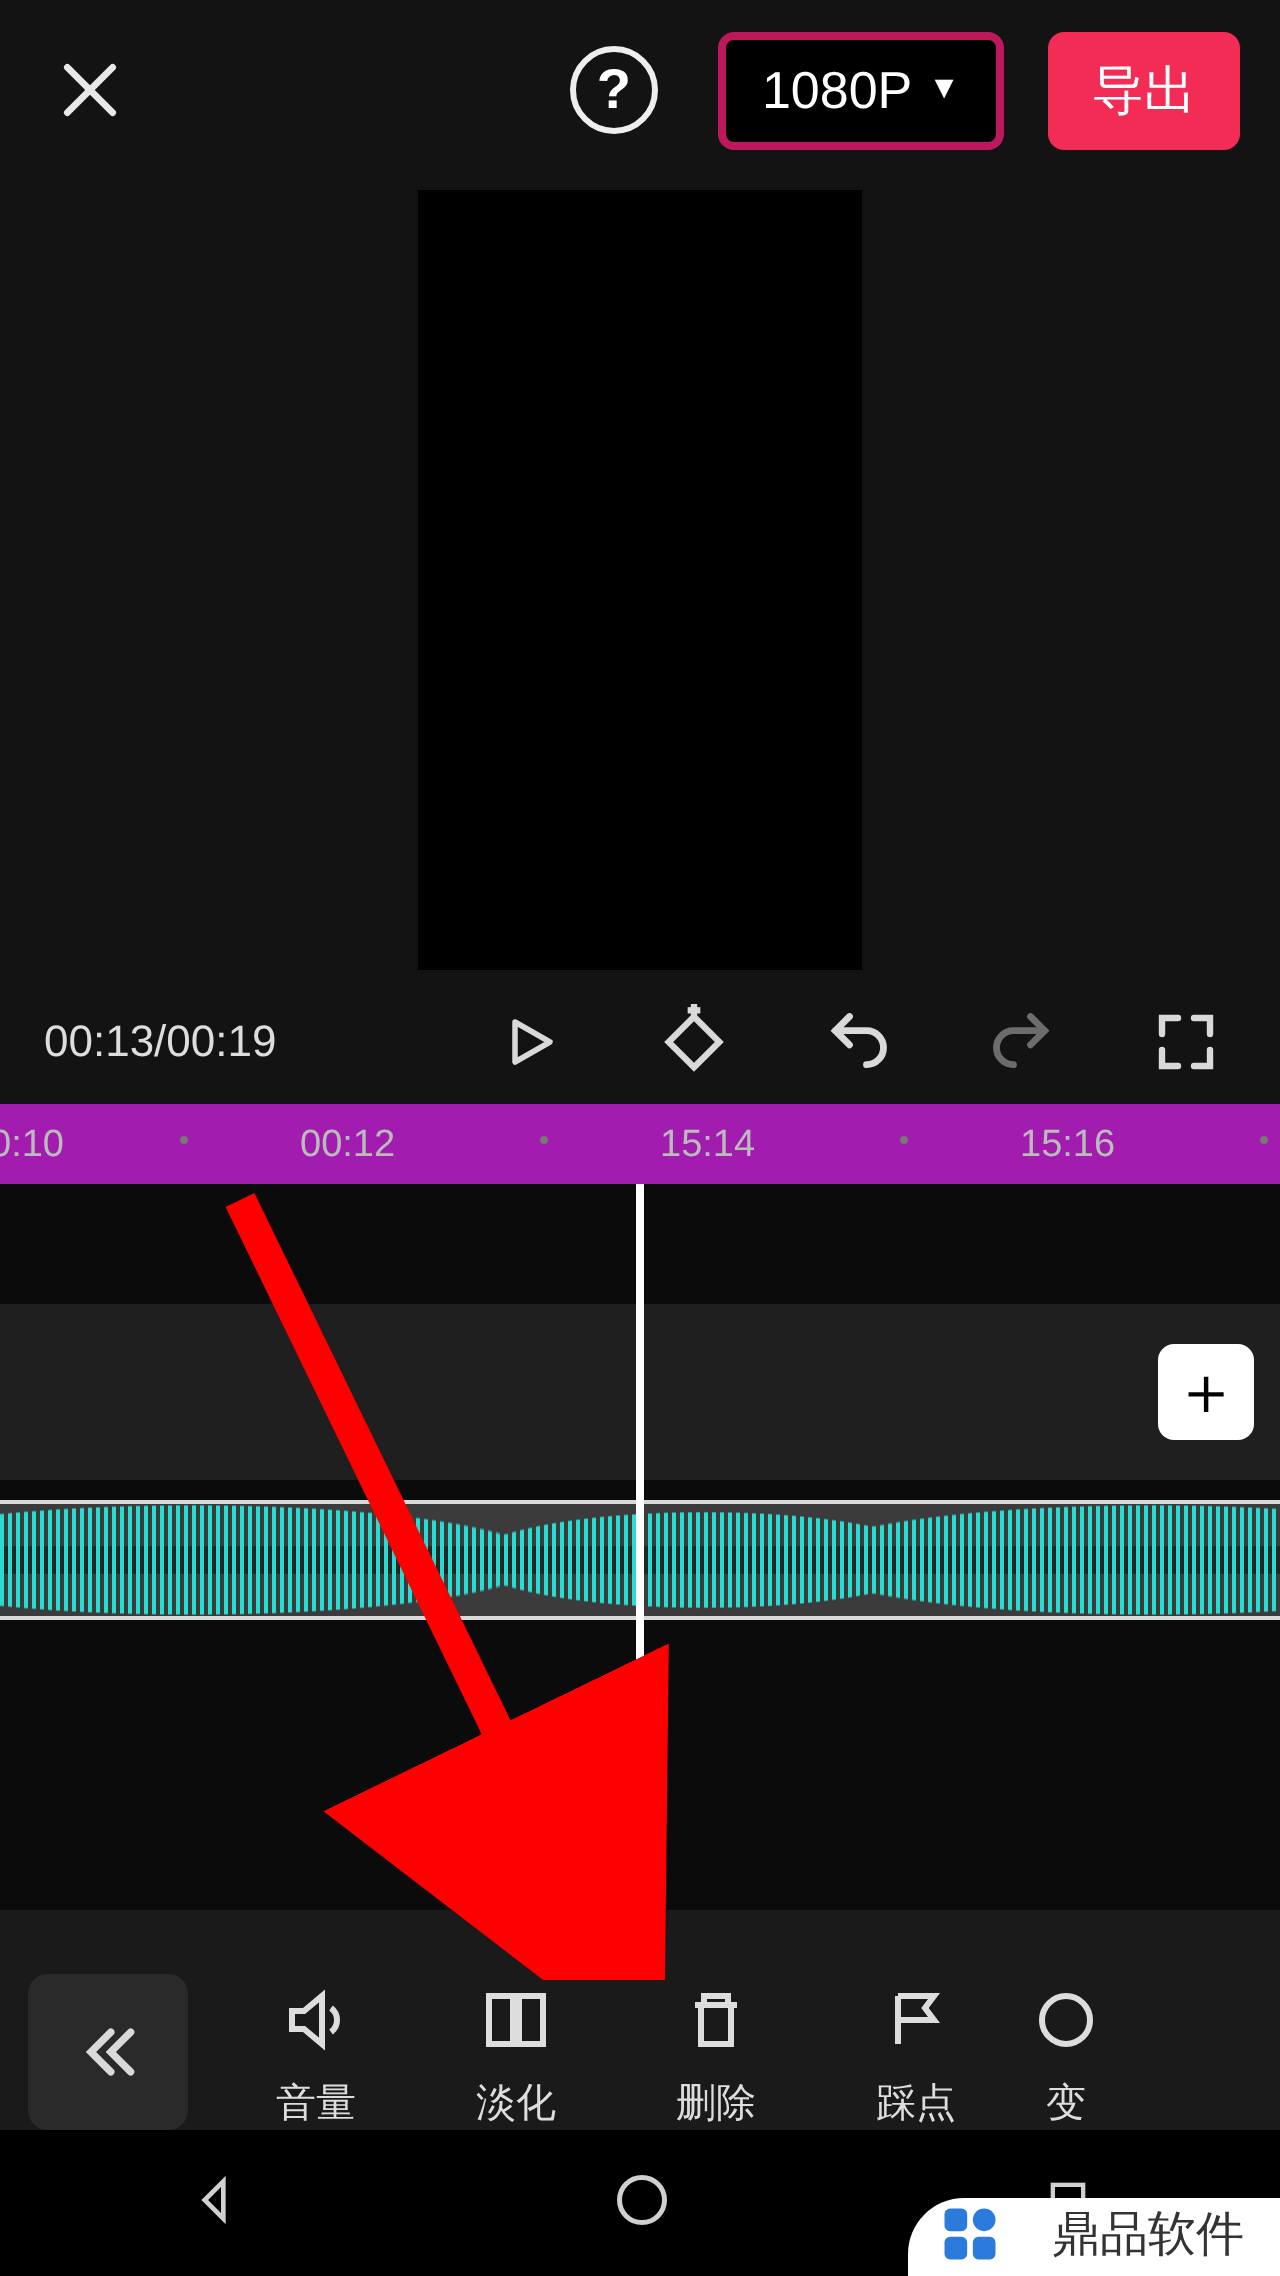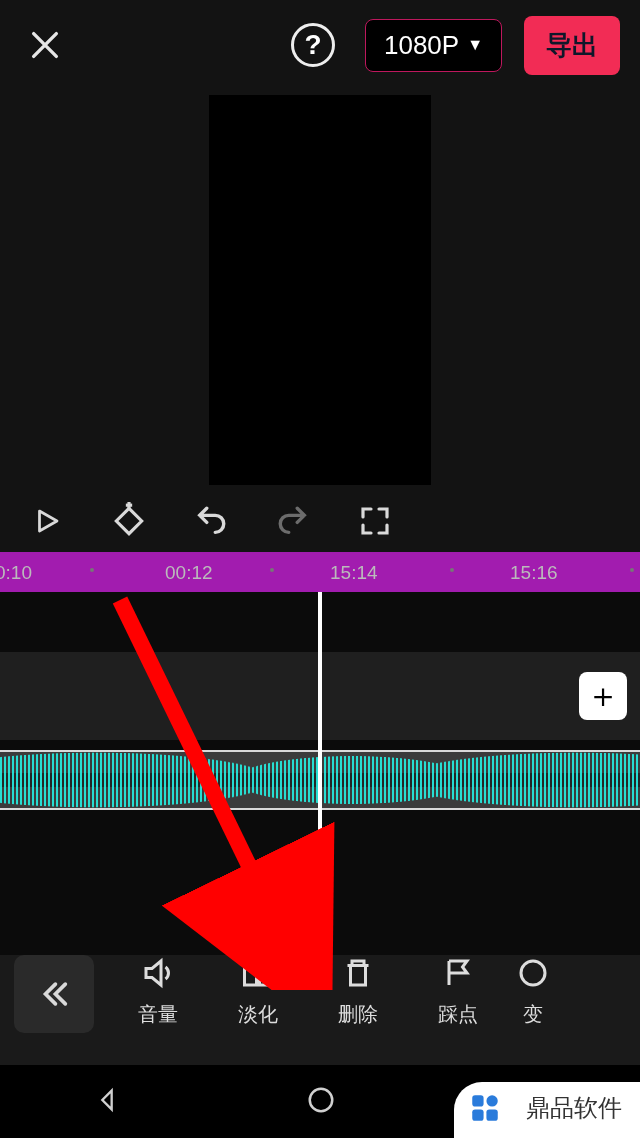--- a/index.html
+++ b/index.html
@@ -36,30 +36,30 @@
     background: #000;
     color: #fff;
     border-radius: 8px;
     padding: 10px 18px;
     font-size: 26px;
     font-weight: 500;
     display: flex;
     align-items: center;
     gap: 8px;
     margin-right: 22px;
-    border: 1px solid #be185d;
+    border: 4px solid #be185d;
   }
   .res-chip .tri { font-size: 16px; }
   .export-btn {
     background: #f22c55;
-    color: #0f172a;
+    color: #ffffff;
     border-radius: 8px;
     padding: 12px 22px;
     font-size: 26px;
-    font-weight: 700;
+    font-weight: 400;
   }
 
   .preview {
     height: 400px;
     background: #131313;
     display: flex; align-items: center; justify-content: center;
   }
   .preview-frame {
     width: 222px; height: 390px;
     background: #000;
@@ -152,21 +152,21 @@
     z-index: 6;
     pointer-events: none;
   }
 
   .toolbar {
     position: absolute;
     top: 955px; left: 0; right: 0;
     height: 110px;
     background: #1a1a1a;
     display: flex;
-    align-items: flex-start;
+    align-items: flex-end;
   }
   .collapse {
     width: 80px; height: 78px;
     background: #2a2a2a;
     border-radius: 10px;
     margin: 0 14px;
     display: flex; align-items: center; justify-content: center;
     color: #ddd;
   }
   .tools { flex: 1; display: flex; overflow: hidden; }
@@ -184,21 +184,21 @@
     height: 72px;
     background: #000;
     display: flex;
     align-items: center;
     justify-content: space-around;
     color: #d0d0d0;
   }
   .watermark {
     position: absolute;
     right: 0; bottom: 0;
-    height: 56px;
+    height: 39px;
     background: #fff;
     color: #333;
     border-top-left-radius: 28px;
     display: flex; align-items: center;
     padding: 0 18px 4px 14px;
     gap: 24px;
     font-size: 24px;
     font-weight: 500;
     z-index: 5;
   }
@@ -224,20 +224,21 @@
   <div class="export-btn">
     <span>导出</span>
   </div>
 </div>
 
 <div class="preview">
   <div class="preview-frame"></div>
 </div>
 
 <div class="controls">
+  <div class="time">00:13/00:19</div>
   <div class="ctrl-icon">
     <svg width="30" height="34" viewBox="0 0 24 24">
         <path d="M6 4 L20 12 L6 20 Z" fill="none" stroke="#d9d9d9" stroke-width="2.2" stroke-linejoin="round"></path>
       </svg>
   </div>
   <div class="ctrl-icon">
     <svg width="38" height="38" viewBox="0 0 24 24">
       <path d="M12 4 L20 12 L12 20 L4 12 Z" fill="none" stroke="#d9d9d9" stroke-width="2"></path>
       <path d="M10 2 L14 2" stroke="#d9d9d9" stroke-width="2"></path>
         <path d="M12 0 L12 4" stroke="#d9d9d9" stroke-width="2"></path>
@@ -256,21 +257,21 @@
   <div class="ctrl-icon">
     <svg width="32" height="32" viewBox="0 0 24 24">
         <path d="M3 9 V3 H9 M15 3 H21 V9 M21 15 V21 H15 M9 21 H3 V15" fill="none" stroke="#d9d9d9" stroke-width="2.4" stroke-linecap="round"></path>
       </svg>
   </div>
 </div>
 
 <div class="ruler">
   <span class="mark" style="left:-5px">0:10</span>
   <span class="dot" style="left:90px"></span>
-  <span class="mark" style="left:165px">00:12</span>
+  <span class="mark" style="left:150px">00:12</span>
   <span class="dot" style="left:270px"></span>
   <span class="mark" style="left:330px">15:14</span>
   <span class="dot" style="left:450px"></span>
   <span class="mark" style="left:510px">15:16</span>
   <span class="dot" style="left:630px"></span>
 </div>
 
 <div class="timeline">
   <div class="video-track"></div>
   <div class="add-btn">＋</div>

